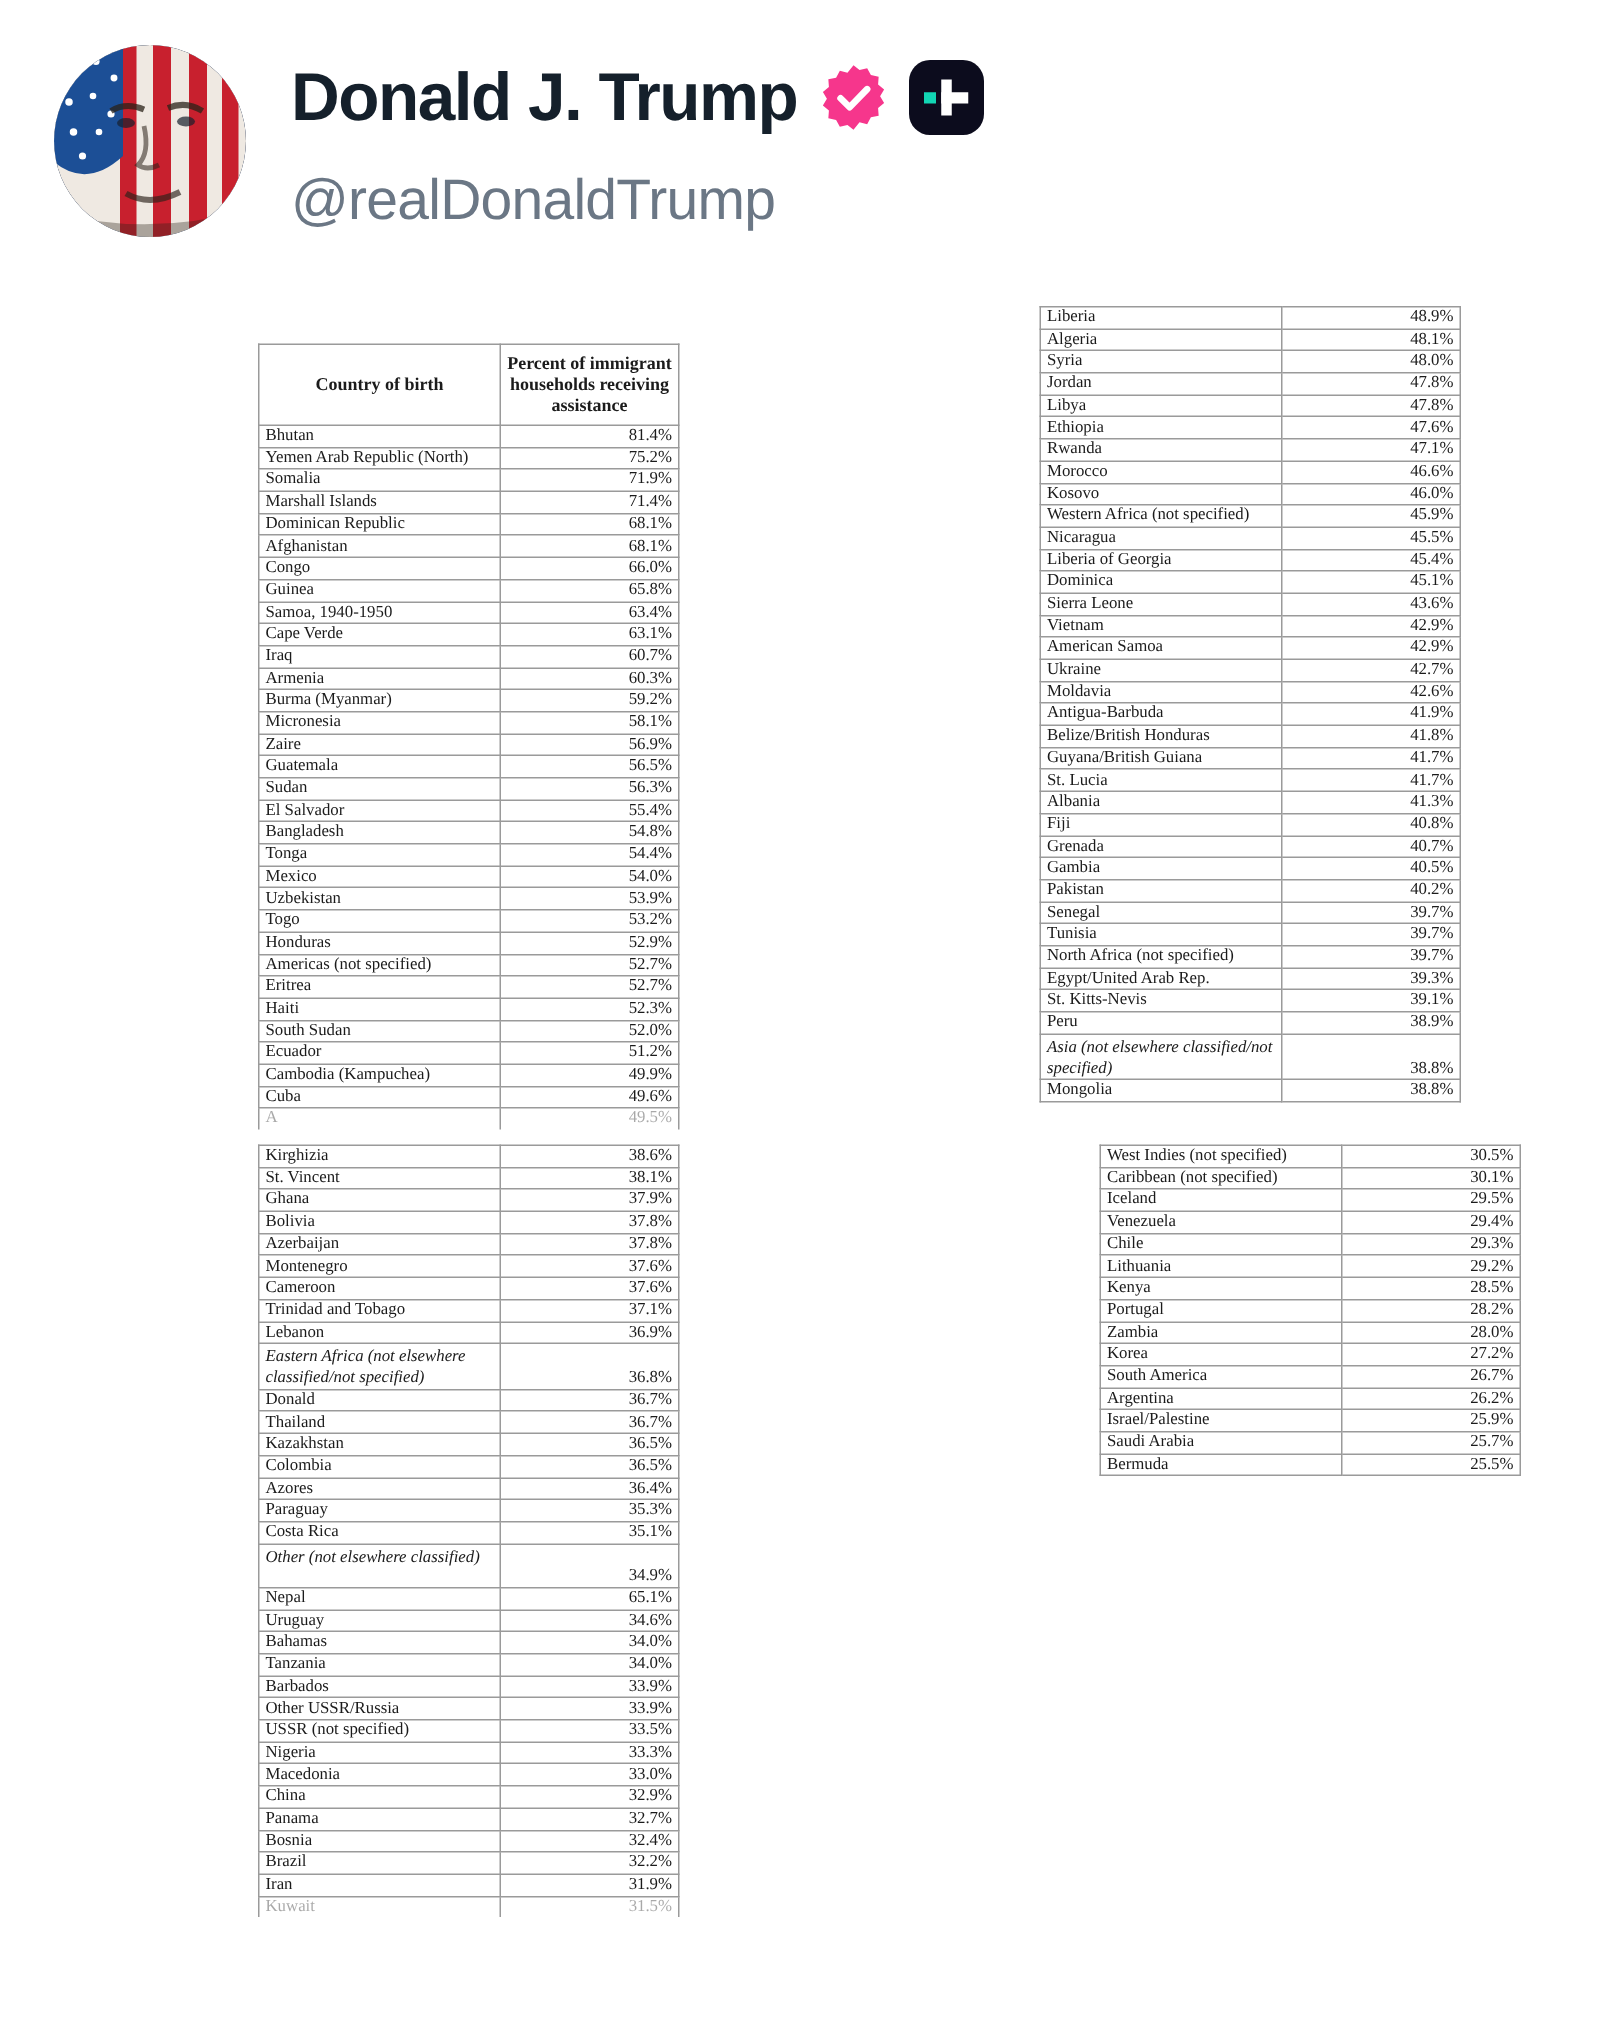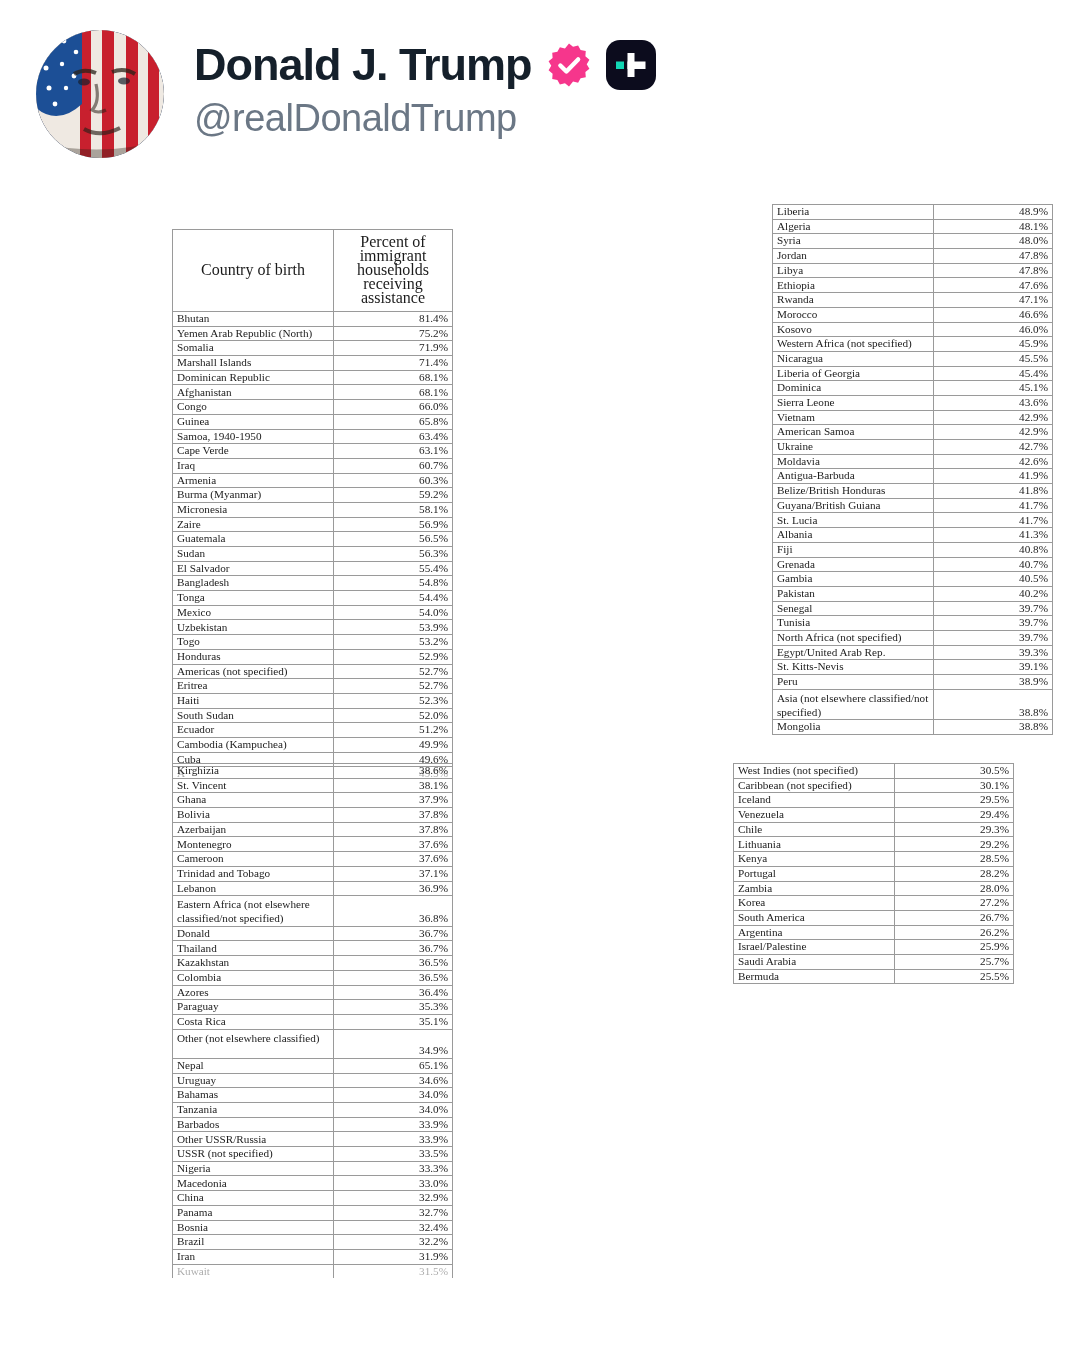--- a/index.html
+++ b/index.html
@@ -64,21 +64,21 @@
     width: 50px; height: 50px; flex: 0 0 auto;
     background: #0c0c1d;
     border-radius: 14px;
     display: flex; align-items: center; justify-content: center;
   }
   .truth-logo svg { width: 32px; height: 32px; display:block; }
   #handle {
     font-size: 38px;
     color: #6b7785;
     font-weight: normal;
-    margin-top: 7px;
+    margin-top: 23px;
     letter-spacing: -0.5px;
     white-space: nowrap;
   }
 
   
   .doc-table {
     position: absolute;
     border-collapse: collapse;
     font-family: "Liberation Serif", serif;
     font-size: 11.2px;
@@ -89,45 +89,45 @@
     border: 1px solid #9a9a9a;
     padding: 0 4px;
     vertical-align: bottom;
     line-height: 13.6px;
     height: 14.7px;
     box-sizing: border-box;
     overflow: hidden;
     white-space: nowrap;
   }
   .doc-table th {
-    font-weight: normal;
+    font-weight: bold;
     text-align: center;
     vertical-align: middle;
     white-space: normal;
     line-height: 14px;
     height: auto;
     padding: 5px 4px 6px;
-    font-size: 16px;
+    font-size: 12px;
   }
   .col-country { width: 161px; text-align: left; }
   .col-pct { width: 119px; text-align: right; padding-right: 6px; }
   .two-line td { height: 29.4px; }
-  .two-line .col-country { white-space: normal; line-height: 14.3px; vertical-align: top; padding-top: 1px; }
+  .two-line .col-country { white-space: normal; line-height: 14.3px; vertical-align: top; padding-top: 1px; font-style: italic; }
   .two-line .col-pct { vertical-align: bottom; }
 
   
   .clipped-row td {
     height: 11px;
     color: rgba(27,27,27,0.38);
     border-bottom: none;
     position: relative;
   }
 
   #table-1 { left: 172px; top: 229px; }
-  #table-2 { left: 772px; top: 204px; border-radius: 32px; }
+  #table-2 { left: 693px; top: 204px; border-radius: 32px; }
   #table-3 { left: 172px; top: 763px; }
   #table-4 { left: 733px; top: 763px; }
 </style>
 </head>
 <body>
 
 <div id="profile-header">
 
   <div id="avatar">
     <svg viewBox="0 0 128 128">

